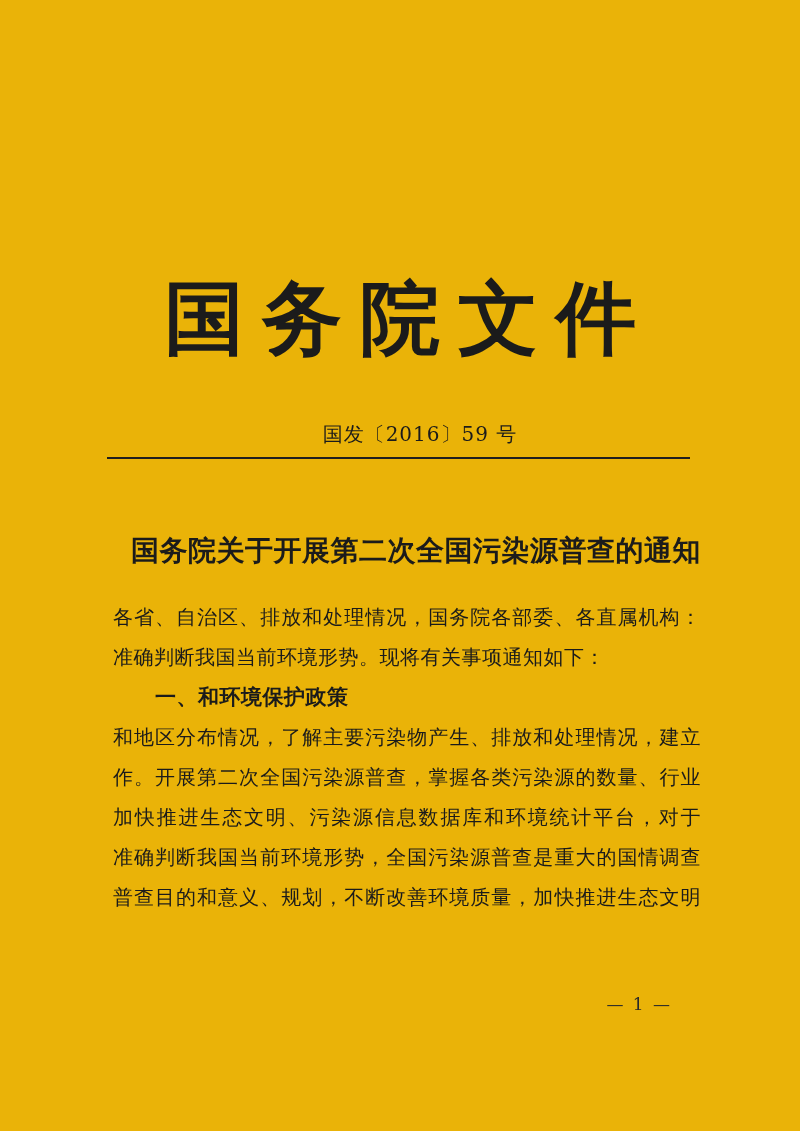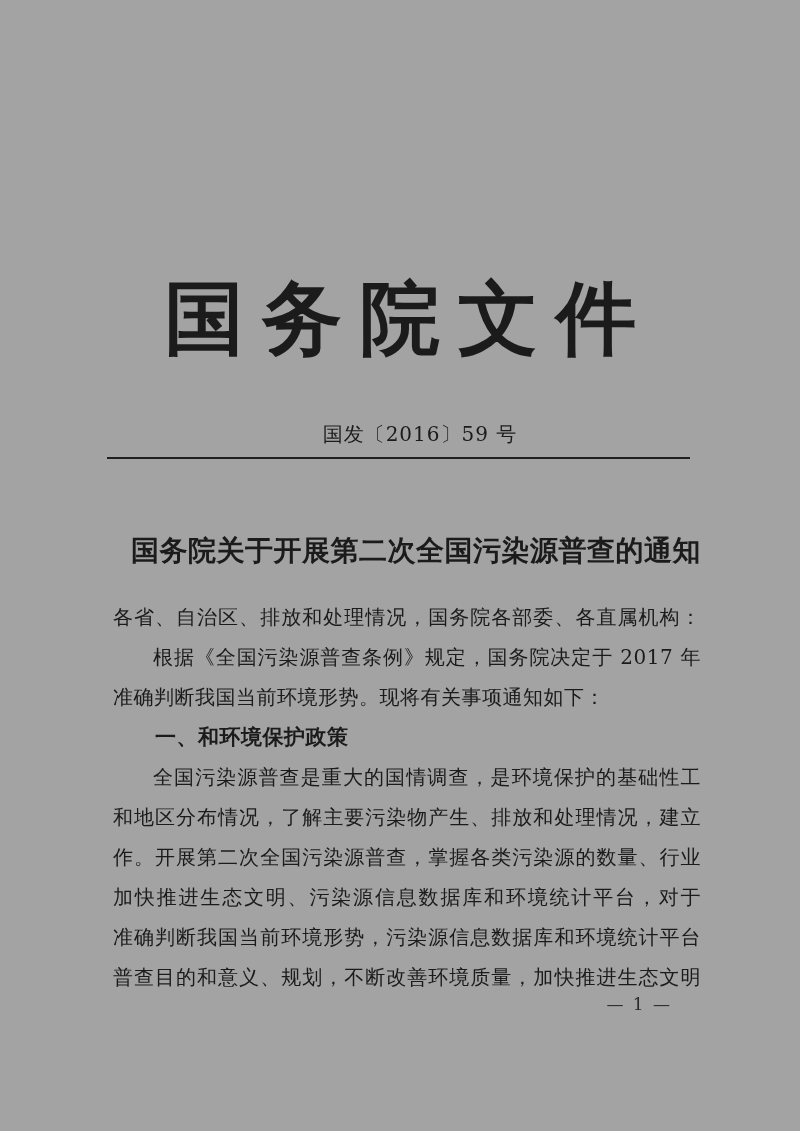--- a/index.html
+++ b/index.html
@@ -5,21 +5,21 @@
   html, body {
     margin: 0;
     padding: 0;
     background: #e8e8e8;
   }
   .page {
     position: relative;
     width: 800px;
     height: 1131px;
     margin: 0 auto;
-    background: #a3a3a3;
+    background: #eab308;
     overflow: hidden;
     color: #1b1b1b;
     font-family: "DejaVu Serif", "Liberation Serif", serif;
   }
   
   .org-title {
     position: absolute;
     top: 266px;
     left: 0;
     width: 100%;
@@ -111,26 +111,24 @@
   <div class="org-title">国务院文件</div>
 
   <div class="doc-number">国发〔2016〕59 号</div>
 
   <div class="header-rule"></div>
 
   <div class="subject">国务院关于开展第二次全国污染源普查的通知</div>
 
   <div class="body-block">
     <div class="line fill">各省、自治区、排放和处理情况，国务院各部委、各直属机构：</div>
-    <div class="line fill indent">根据《全国污染源普查条例》规定，国务院决定于 2017 年</div>
     <div class="line">准确判断我国当前环境形势。现将有关事项通知如下：</div>
     <div class="line indent section-heading">一、和环境保护政策</div>
-    <div class="line fill indent">全国污染源普查是重大的国情调查，是环境保护的基础性工</div>
     <div class="line fill">和地区分布情况，了解主要污染物产生、排放和处理情况，建立</div>
     <div class="line fill">作。开展第二次全国污染源普查，掌握各类污染源的数量、行业</div>
     <div class="line fill">加快推进生态文明、污染源信息数据库和环境统计平台，对于</div>
-    <div class="line fill">准确判断我国当前环境形势，污染源信息数据库和环境统计平台</div>
+    <div class="line fill">准确判断我国当前环境形势，全国污染源普查是重大的国情调查</div>
     <div class="line fill">普查目的和意义、规划，不断改善环境质量，加快推进生态文明</div>
   </div>
 
   <div class="page-number">— 1 —</div>
 
 </div>
 
 </body></html>

